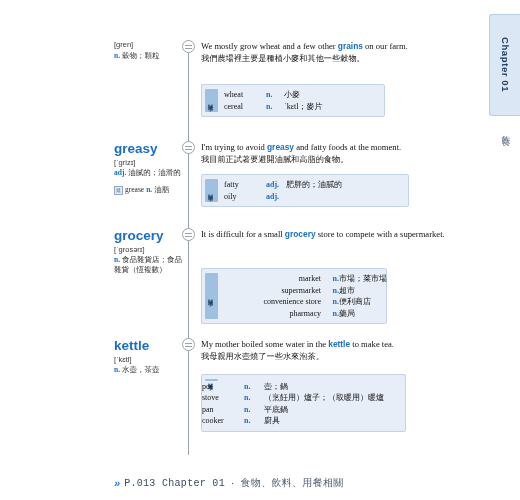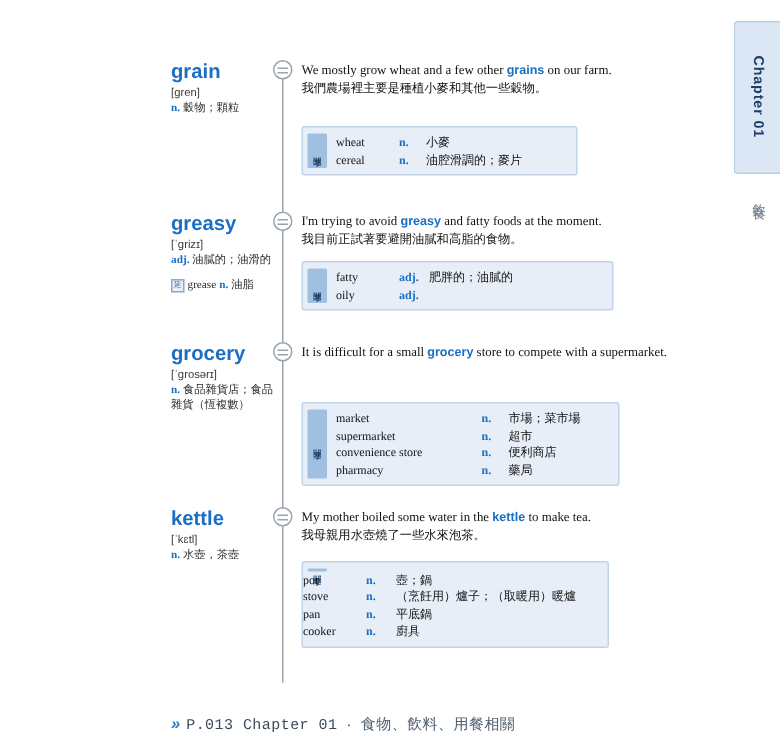--- a/index.html
+++ b/index.html
@@ -231,21 +231,20 @@
 
   <div class="chapter-tab">
     <span>Chapter 01</span>
   </div>
   <div class="side-label">飲食</div>
 
   <div class="rail"></div>
 
   <div class="entry">
     <div class="headword-col" style="top:40px;">
-      <div class="headword">grain</div>
       <div class="phonetic">[gren]</div>
       <div class="pos-line">
         <span class="pos">n.</span>
         <span>穀物；顆粒</span>
       </div>
     </div>
     <div class="node" style="top:40px;"></div>
     <div class="sentence-col" style="top:40px;">
       <div class="sent-en">
         <span>We mostly grow wheat and a few other </span><b>grains</b><span> on our farm.</span>
@@ -258,21 +257,21 @@
       </div>
       <div class="vocab-rows">
         <div class="vocab-row">
           <span class="vw">wheat</span>
           <span class="vp">n.</span>
           <span class="vd">小麥</span>
         </div>
         <div class="vocab-row">
           <span class="vw">cereal</span>
           <span class="vp">n.</span>
-          <span class="vd">油腔滑調的；麥片</span>
+          <span class="vd">ˈkɛtl；麥片</span>
         </div>
       </div>
     </div>
   </div>
 
   <div class="entry">
     <div class="headword-col" style="top:141px;">
       <div class="headword">greasy</div>
       <div class="phonetic">[ˈgrizɪ]</div>
       <div class="pos-line">
@@ -319,21 +318,21 @@
         <span class="pos">n.</span>
         <span>食品雜貨店；食品雜貨（恆複數）</span>
       </div>
     </div>
     <div class="node" style="top:228px;"></div>
     <div class="sentence-col" style="top:228px;">
       <div class="sent-en">
         <span>It is difficult for a small </span><b>grocery</b><span> store to compete with a supermarket.</span>
       </div>
     </div>
-    <div class="vocab-box w-wide" style="top:268px; width:212px;">
+    <div class="vocab-box w-wide" style="top:268px; width:186px;text-align:right;">
       <div class="vocab-tab">
         <span>關連字</span>
       </div>
       <div class="vocab-rows">
         <div class="vocab-row">
           <span class="vw">market</span>
           <span class="vp">n.</span>
           <span class="vd">市場；菜市場</span>
         </div>
         <div class="vocab-row">

